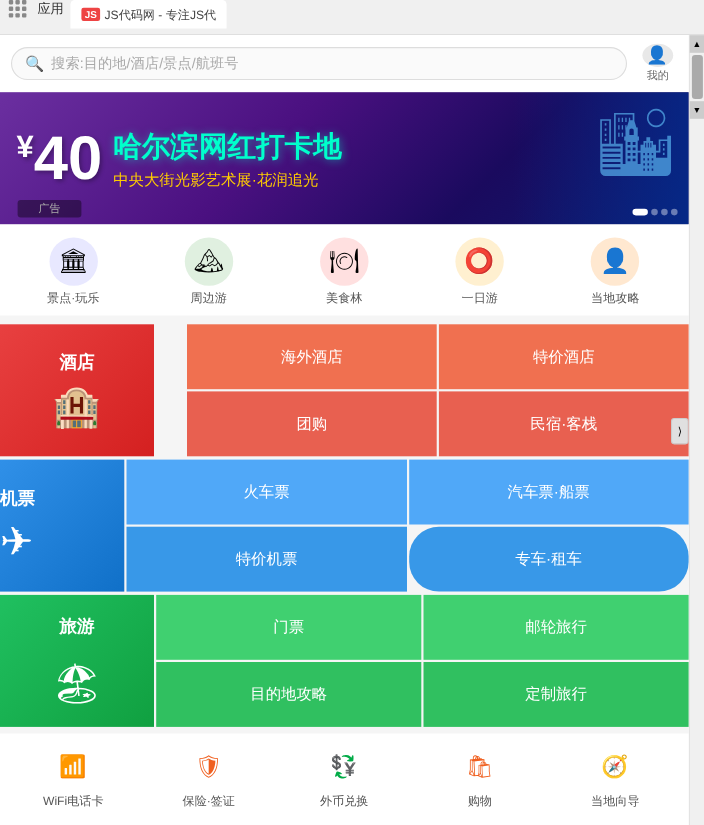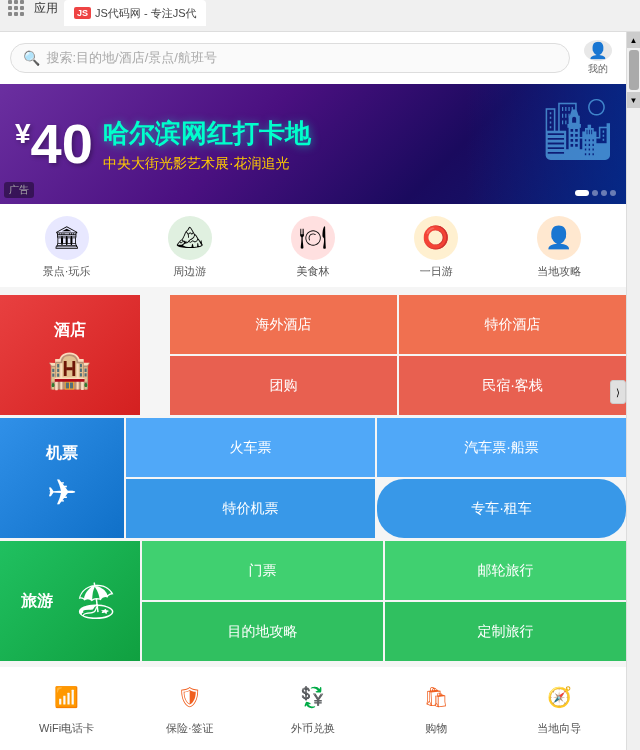--- a/index.html
+++ b/index.html
@@ -193,25 +193,25 @@
       text-shadow: 1px 1px 8px rgba(0,255,200,0.5);
     }
     .banner-subtitle {
       color: #ffcc00;
       font-size: 14px;
       margin-top: 4px;
     }
     .banner-ad-tag {
       position: absolute;
       bottom: 6px;
-      left: 4px;
+      left: 16px;
       background: rgba(0,0,0,0.4);
       color: #aaa;
       font-size: 10px;
-      padding: 1px 5px;
+      padding: 1px 19px;
       border-radius: 3px;
     }
     .banner-dots {
       position: absolute;
       bottom: 8px;
       right: 10px;
       display: flex;
       gap: 3px;
     }
     .banner-dot {
@@ -308,24 +308,23 @@
     .hotel-cell:nth-child(4) { background: #e86050; }
 
     
     .flight-section {
       display: flex;
       height: 120px;
       margin-bottom: 3px;
     }
     .flight-left {
       background: linear-gradient(135deg, #3090e8, #1070c8);
-      width: 124px;
+      width: 113px;
       display: flex;
       flex-direction: column;
-      align-items: center;
       justify-content: center;
       color: white;
       gap: 8px;
       flex-shrink: 0;
     }
     .flight-left-label {
       font-size: 16px;
       font-weight: bold;
     }
     .flight-icon {
@@ -356,21 +355,21 @@
     
     .travel-section {
       display: flex;
       height: 120px;
       margin-bottom: 3px;
     }
     .travel-left {
       background: linear-gradient(135deg, #20c060, #10a040);
       width: 140px;
       display: flex;
-      flex-direction: row;
+      flex-direction: column;
       align-items: center;
       justify-content: center;
       color: white;
       gap: 20px;
       flex-shrink: 0;
     }
     .travel-left-label {
       font-size: 16px;
       font-weight: bold;
     }

